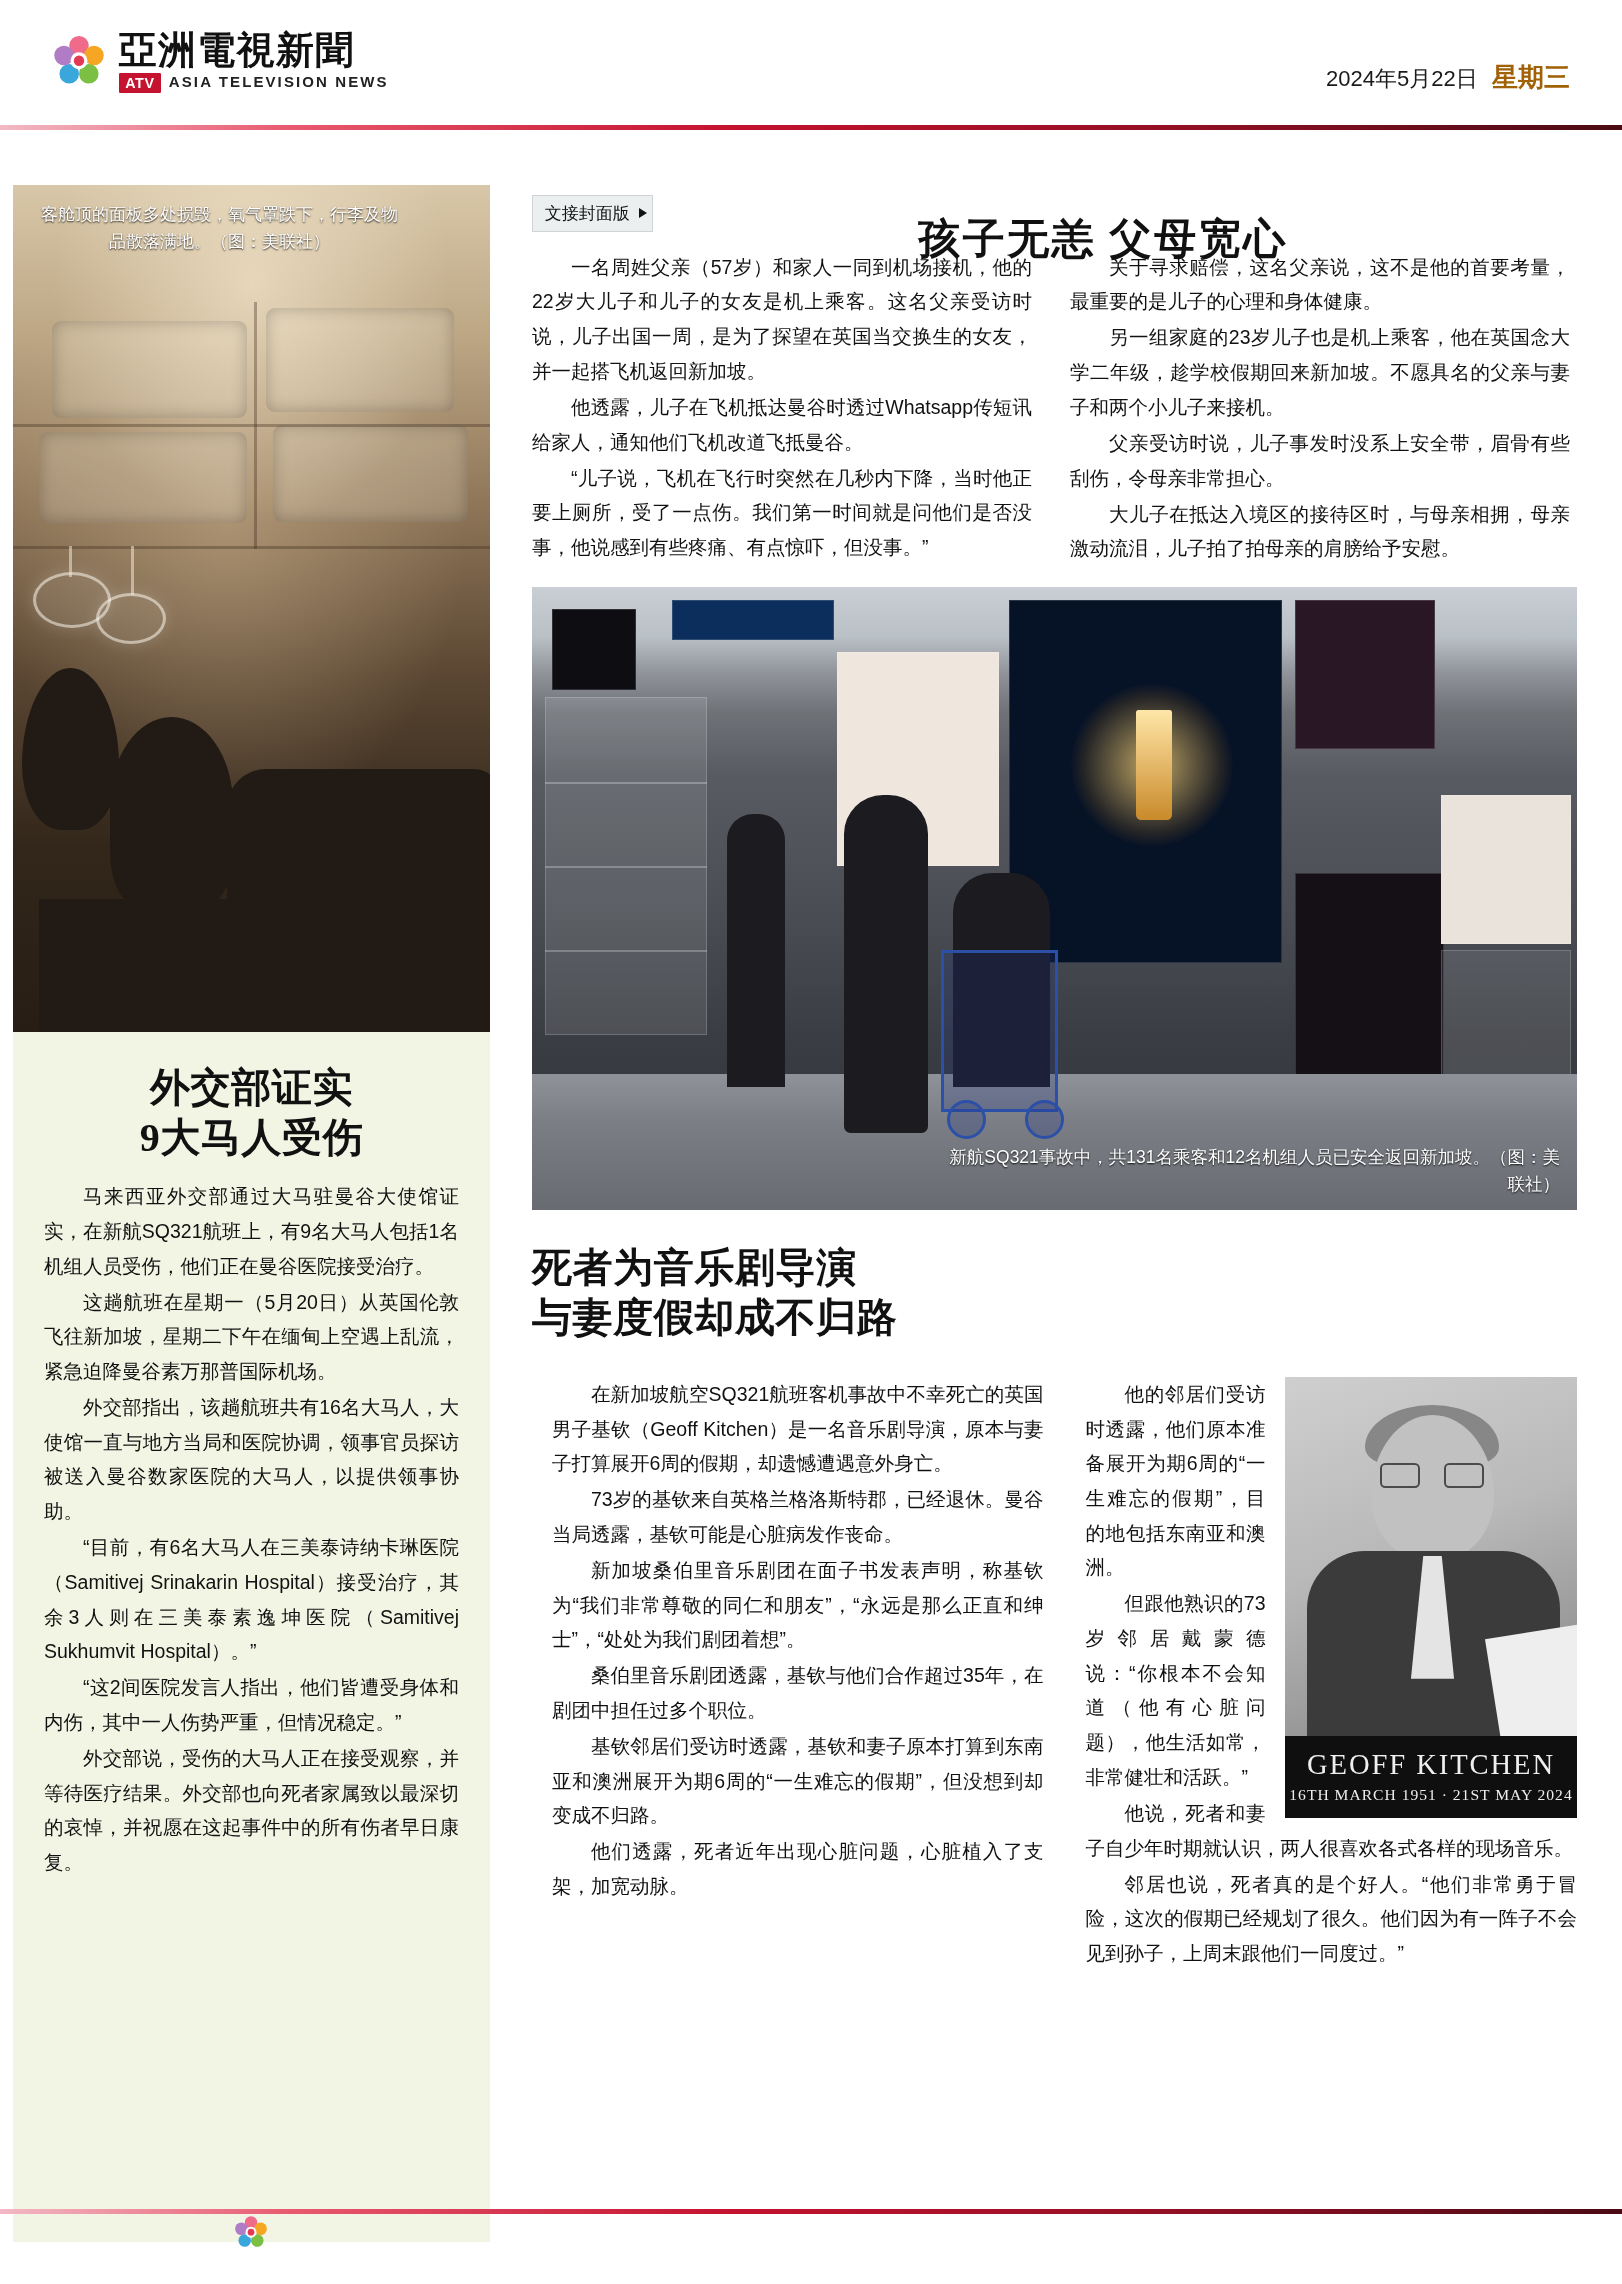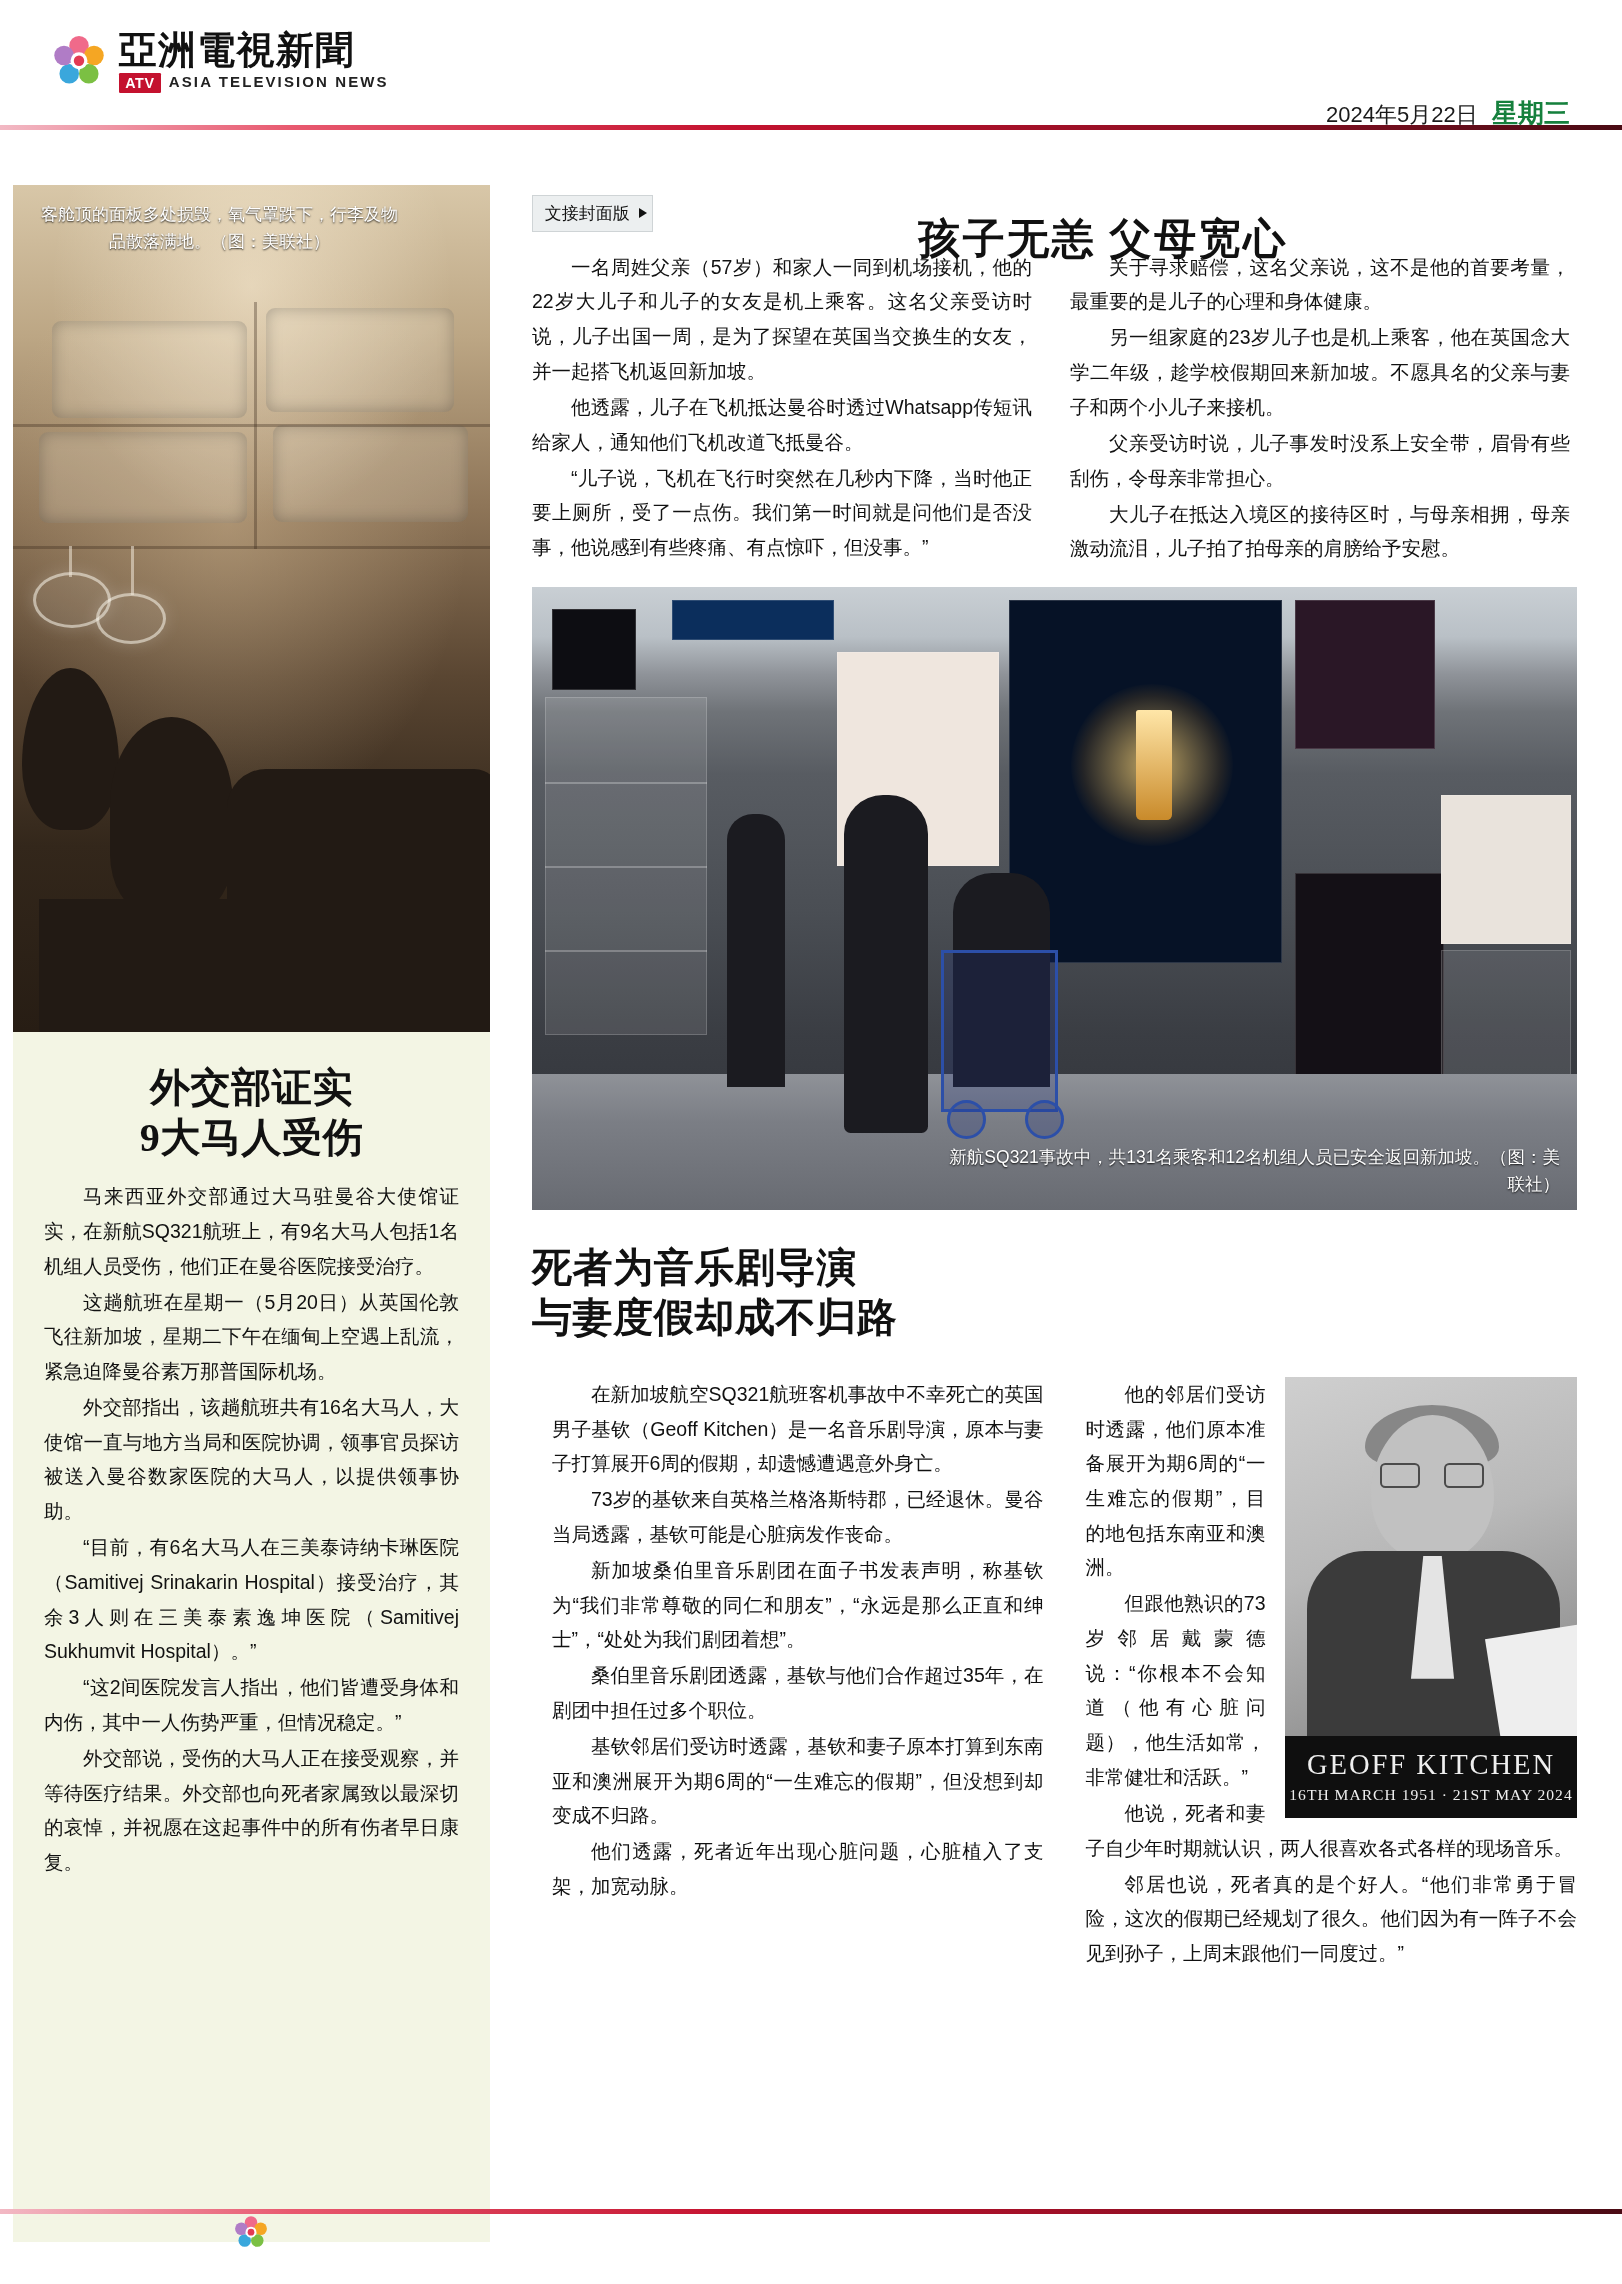--- a/index.html
+++ b/index.html
@@ -59,21 +59,21 @@
     letter-spacing: 2.1px;
     color: #222;
     font-weight: 600;
   }
   .header-date {
     position: absolute;
     right: 53px; top: 60px;
     display: flex; align-items: baseline; gap: 14.3px;
   }
   .header-date .d1 { font-size: 22px; color: #1a1a1a; }
-  .header-date .d2 { font-size: 26px; color: #15803d; font-weight: bold; margin-top: 36px; }
+  .header-date .d2 { font-size: 26px; color: #a16207; font-weight: bold; }
   .header-rule {
     position: absolute;
     left: 0; top: 125px;
     width: 1623px; height: 4.5px;
     background: linear-gradient(to right, #f2b9c4 0%, #e8596f 18%, #c4122f 45%, #8d0f23 75%, #4a0b14 100%);
   }
 
   
   .left-col {
     position: absolute;

